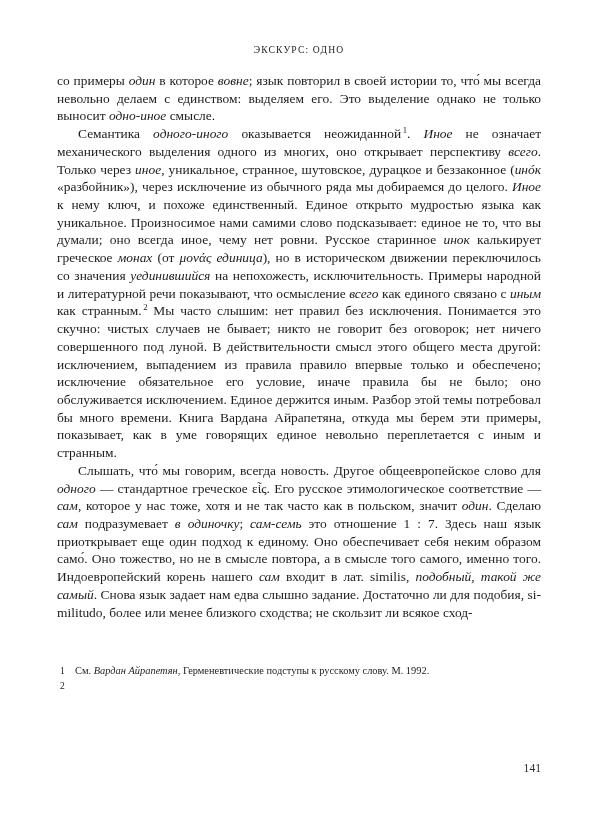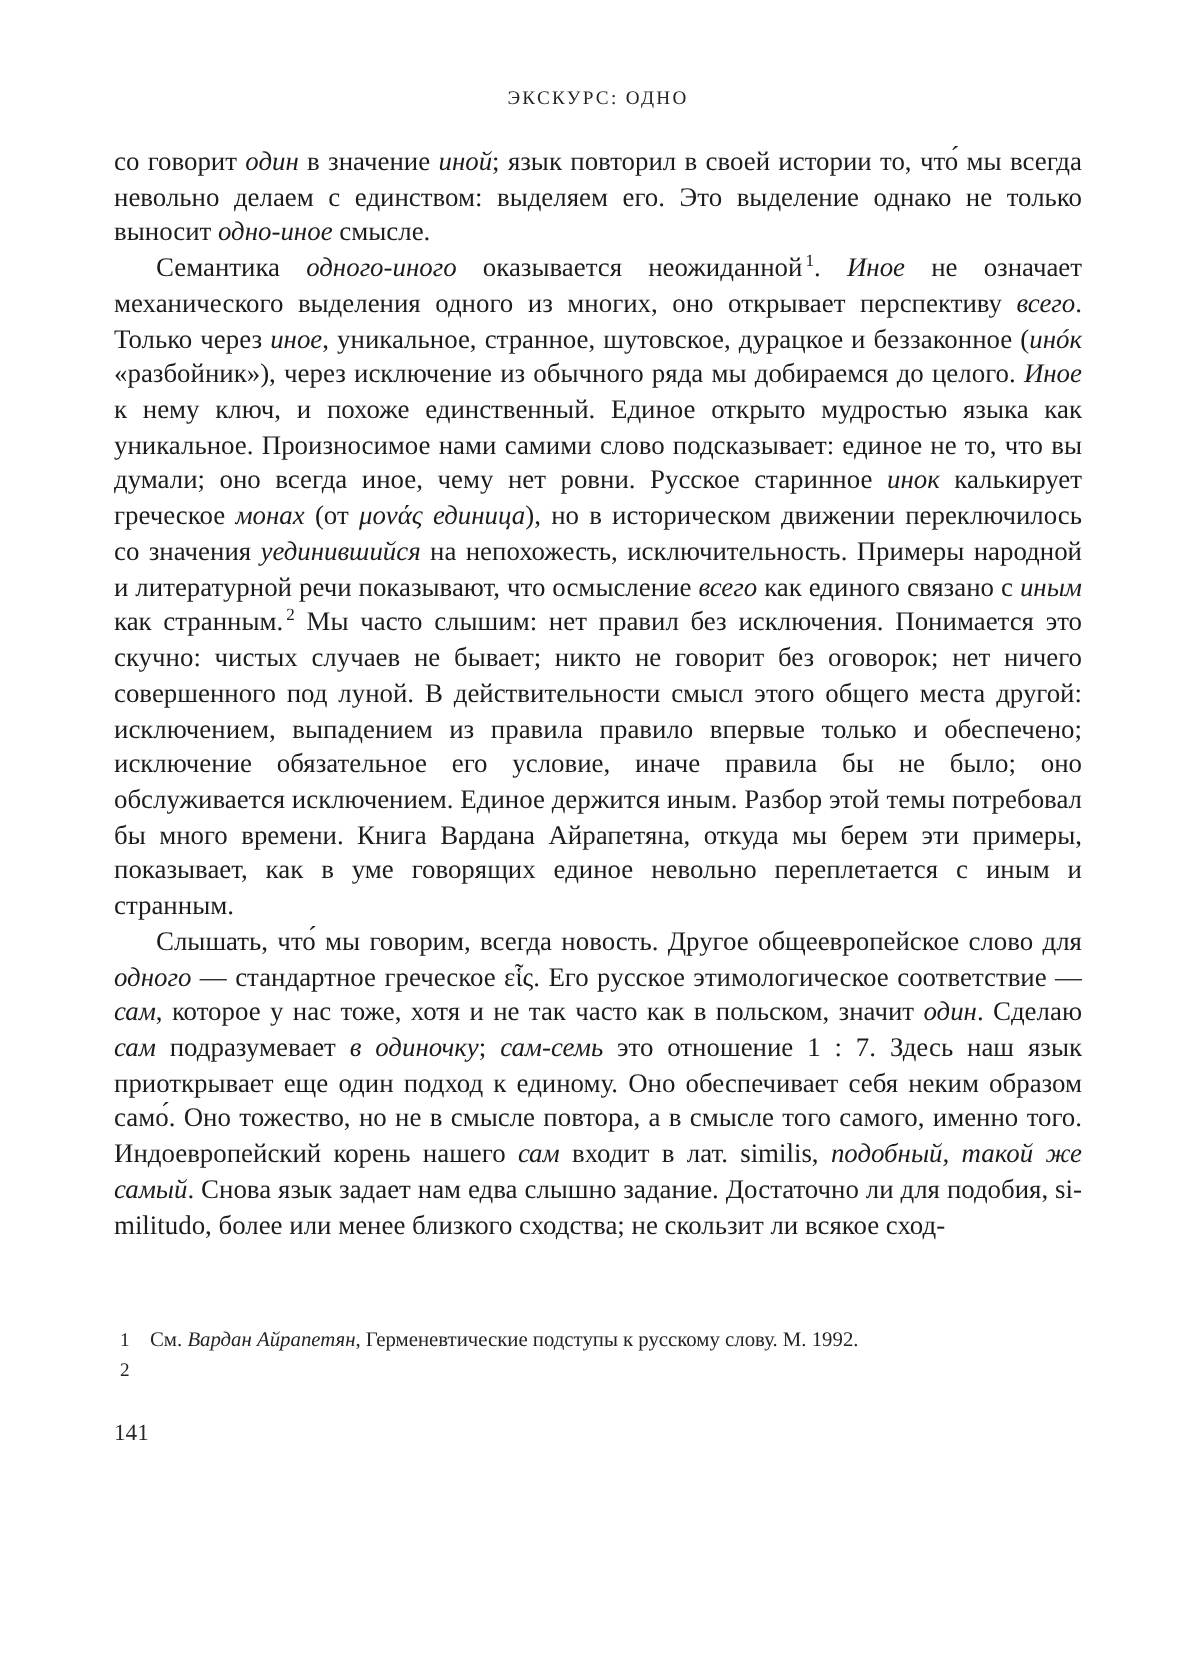--- a/index.html
+++ b/index.html
@@ -91,38 +91,38 @@
   .footnote .fn-num {
     position: absolute;
     left: 3px;
     top: 0;
     font-size: 9.6px;
   }
 
   
   .folio {
     position: absolute;
-    top: 710px;
+    top: 762px;
     left: 57px;
     width: 484px;
-    text-align: left;
+    text-align: right;
     font-size: 11.6px;
     color: #2a2a2a;
   }
 </style>
 </head>
 <body>
 
 <div class="page">
 
   <div class="running-head">Экскурс: Одно</div>
 
   <div class="textblock">
 
-    <p class="para first"><span>со говорит </span><i>один</i><span> в значение </span><i>иной</i><span>; язык повторил в своей истории то, что́ мы всегда невольно делаем с единством: выделяем его. Это выделение однако не только выносит </span><i>одно-иное</i><span> смысле.</span></p>
+    <p class="para first"><span>со примеры </span><i>один</i><span> в которое </span><i>вовне</i><span>; язык повторил в своей истории то, что́ мы всегда невольно делаем с единством: выделяем его. Это выделение однако не только выносит </span><i>одно-иное</i><span> смысле.</span></p>
 
     <p class="para"><span>Семантика </span><i>одного-иного</i><span> оказывается неожиданной</span><sup class="fn">1</sup><span>. </span><i>Иное</i><span> не означает механического выделения одного из многих, оно открывает перспективу </span><i>всего</i><span>. Только через </span><i>иное</i><span>, уникальное, странное, шутовское, дурацкое и беззаконное (</span><i>инóк</i><span> «разбойник»), через исключение из обычного ряда мы добираемся до целого. </span><i>Иное</i><span> к нему ключ, и похоже единственный. Единое открыто мудростью языка как уникальное. Произносимое нами самими слово подсказывает: единое не то, что вы думали; оно всегда иное, чему нет ровни. Русское старинное </span><i>инок</i><span> калькирует греческое </span><i>монах</i><span> (от </span><i>μονάς единица</i><span>), но в историческом движении переключилось со значения </span><i>уединившийся</i><span> на непохожесть, исключительность. Примеры народной и литературной речи показывают, что осмысление </span><i>всего</i><span> как единого связано с </span><i>иным</i><span> как странным.</span><sup class="fn">2</sup><span> Мы часто слышим: нет правил без исключения. Понимается это скучно: чистых случаев не бывает; никто не говорит без оговорок; нет ничего совершенного под луной. В действительности смысл этого общего места другой: исключением, выпадением из правила правило впервые только и обеспечено; исключение обязательное его условие, иначе правила бы не было; оно обслуживается исключением. Единое держится иным. Разбор этой темы потребовал бы много времени. Книга Вардана Айрапетяна, откуда мы берем эти примеры, показывает, как в уме говорящих единое невольно переплетается с иным и странным.</span></p>
 
     <p class="para"><span>Слышать, что́ мы говорим, всегда новость. Другое общеевропейское слово для </span><i>одного</i><span> — стандартное греческое εἷς. Его русское этимологическое соответствие — </span><i>сам</i><span>, которое у нас тоже, хотя и не так часто как в польском, значит </span><i>один</i><span>. Сделаю </span><i>сам</i><span> подразумевает </span><i>в одиночку</i><span>; </span><i>сам-семь</i><span> это отношение </span><span class="ratio">1 : 7</span><span>. Здесь наш язык приоткрывает еще один подход к единому. Оно обеспечивает себя неким образом само́. Оно тожество, но не в смысле повтора, а в смысле того самого, именно того. Индоевропейский корень нашего </span><i>сам</i><span> входит в лат. similis, </span><i>подобный, такой же самый</i><span>. Снова язык задает нам едва слышно задание. Достаточно ли для подобия, si-militudo, более или менее близкого сходства; не скользит ли всякое сход-</span></p>
 
   </div>
 
   <div class="footnotes">
 
     <p class="footnote">

